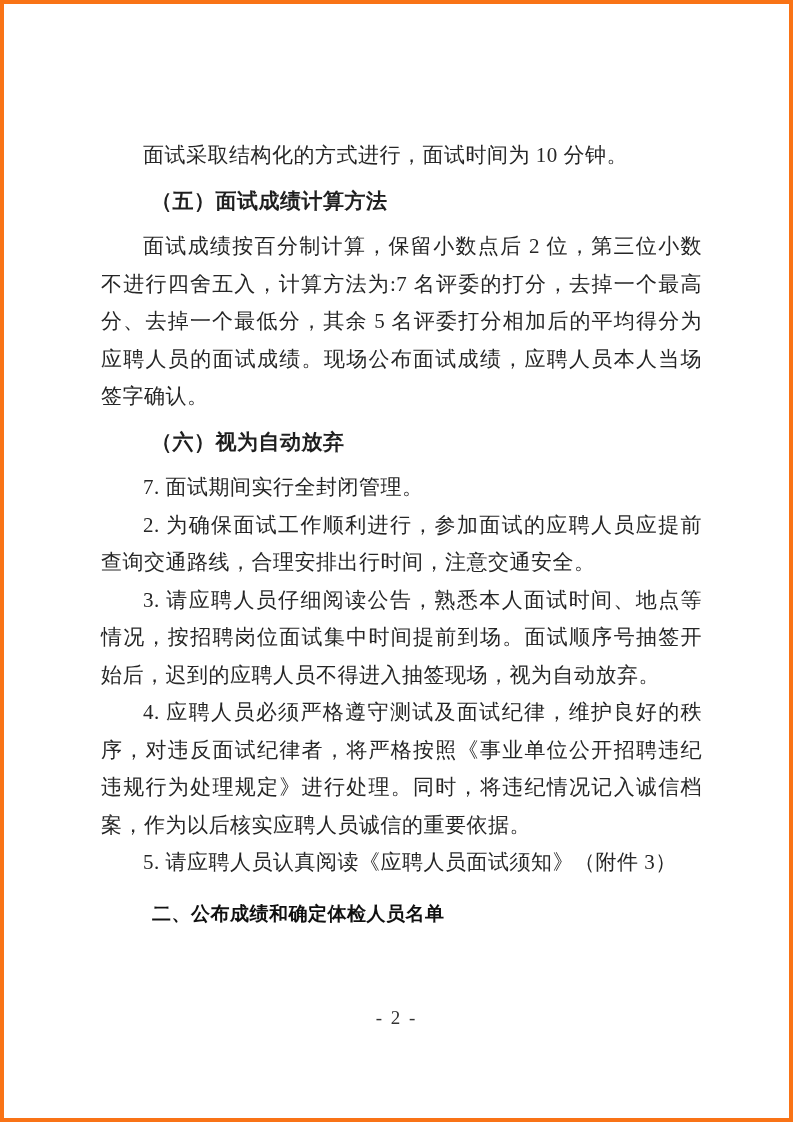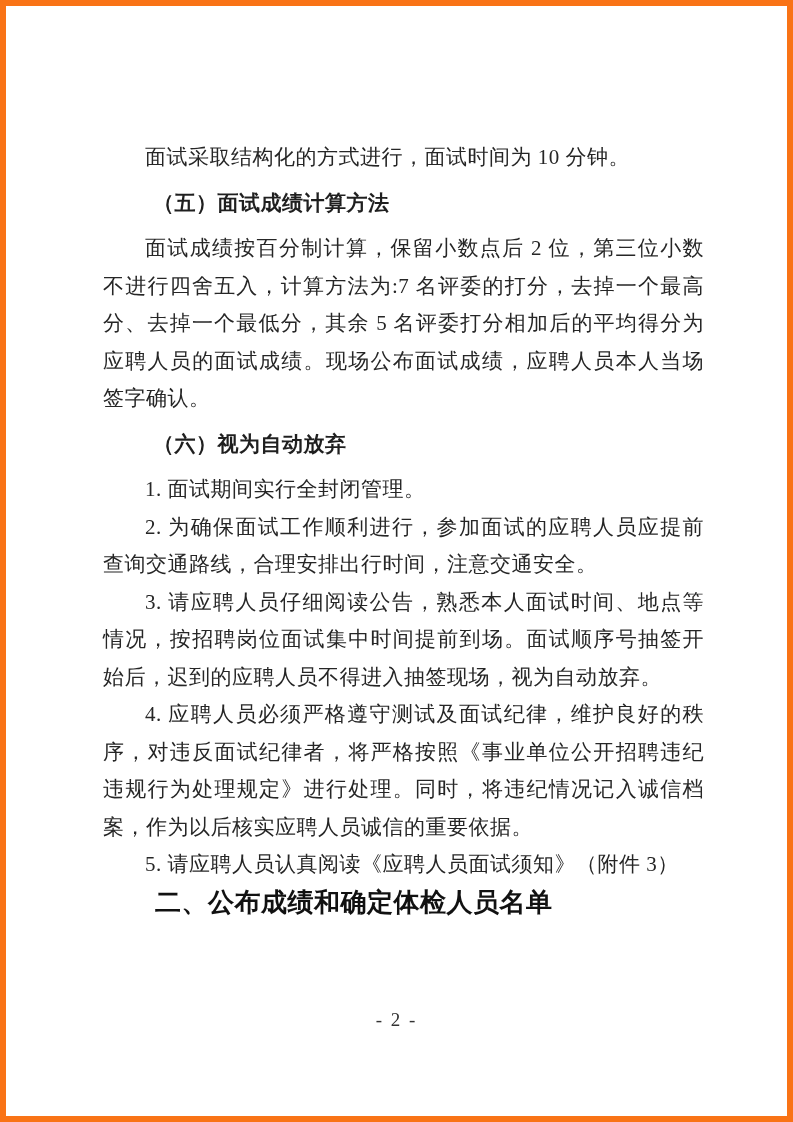--- a/index.html
+++ b/index.html
@@ -6,21 +6,21 @@
     margin: 0;
     padding: 0;
     background: #ffffff;
   }
   .page {
     position: relative;
     width: 793px;
     height: 1122px;
     background: #ffffff;
     box-sizing: border-box;
-    border: 6px solid #f97316;
+    border: 4px solid #f97316;
     overflow: hidden;
     font-family: "Liberation Serif", "DejaVu Serif", serif;
     color: #262626;
   }
   .content {
     position: absolute;
     left: 97px;
     top: 133px;
     width: 601px;
   }
@@ -36,22 +36,22 @@
   .heading-kai {
     margin: 8px;
     font-size: 21px;
     line-height: 37.5px;
     letter-spacing: 0.5px;
     text-indent: 2em;
     font-weight: bold;
     color: #1f1f1f;
   }
   .heading-hei {
-    margin: 0;
-    font-size: 26px;
+    margin: 13px;
+    font-size: 19px;
     line-height: 37.5px;
     letter-spacing: 0.5px;
     text-indent: 2em;
     font-weight: bold;
     font-family: "Liberation Sans", "DejaVu Sans", sans-serif;
     color: #111111;
   }
   .footer {
     position: absolute;
     left: 0;
@@ -66,21 +66,21 @@
 </style>
 </head>
 <body>
 
 <div class="page">
   <div class="content">
     <p class="para">面试采取结构化的方式进行，面试时间为 10 分钟。</p>
     <p class="heading-kai">（五）面试成绩计算方法</p>
     <p class="para">面试成绩按百分制计算，保留小数点后 2 位，第三位小数不进行四舍五入，计算方法为:7 名评委的打分，去掉一个最高分、去掉一个最低分，其余 5 名评委打分相加后的平均得分为应聘人员的面试成绩。现场公布面试成绩，应聘人员本人当场签字确认。</p>
     <p class="heading-kai">（六）视为自动放弃</p>
-    <p class="para">1. 面试期间实行全封闭管理。</p>
+    <p class="para">7. 面试期间实行全封闭管理。</p>
     <p class="para">2. 为确保面试工作顺利进行，参加面试的应聘人员应提前查询交通路线，合理安排出行时间，注意交通安全。</p>
     <p class="para">3. 请应聘人员仔细阅读公告，熟悉本人面试时间、地点等情况，按招聘岗位面试集中时间提前到场。面试顺序号抽签开始后，迟到的应聘人员不得进入抽签现场，视为自动放弃。</p>
     <p class="para">4. 应聘人员必须严格遵守测试及面试纪律，维护良好的秩序，对违反面试纪律者，将严格按照《事业单位公开招聘违纪违规行为处理规定》进行处理。同时，将违纪情况记入诚信档案，作为以后核实应聘人员诚信的重要依据。</p>
     <p class="para">5. 请应聘人员认真阅读《应聘人员面试须知》（附件 3）</p>
     <p class="heading-hei">二、公布成绩和确定体检人员名单</p>
   </div>
   <div class="footer">- 2 -</div>
 </div>
 
 </body></html>

